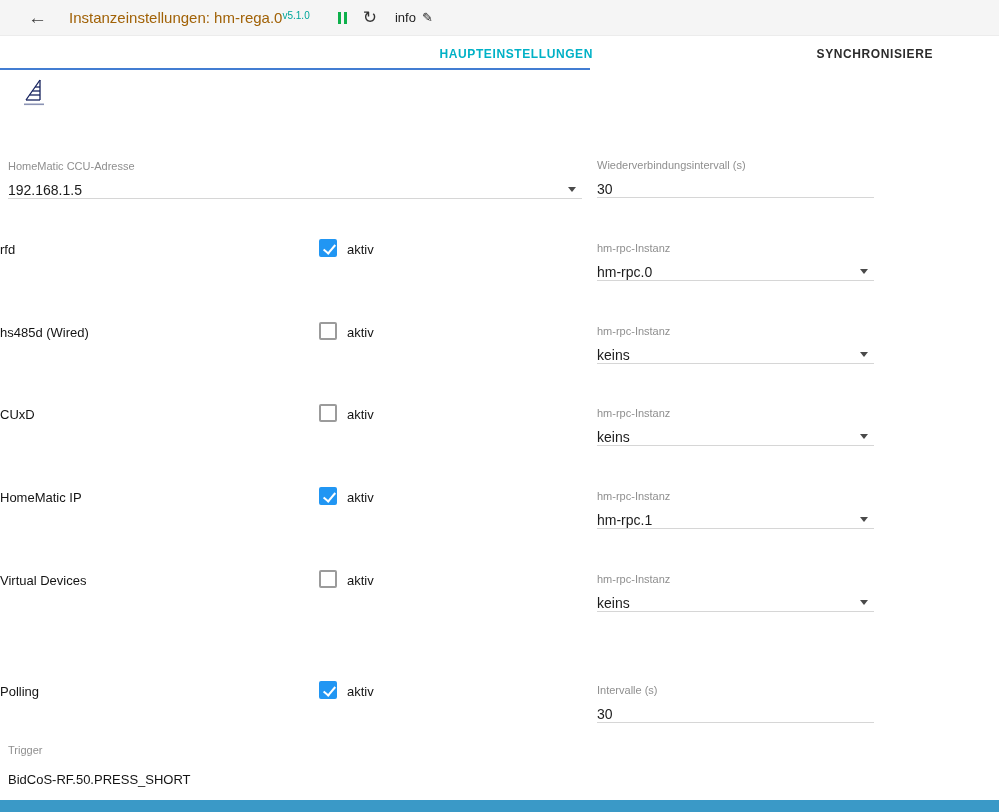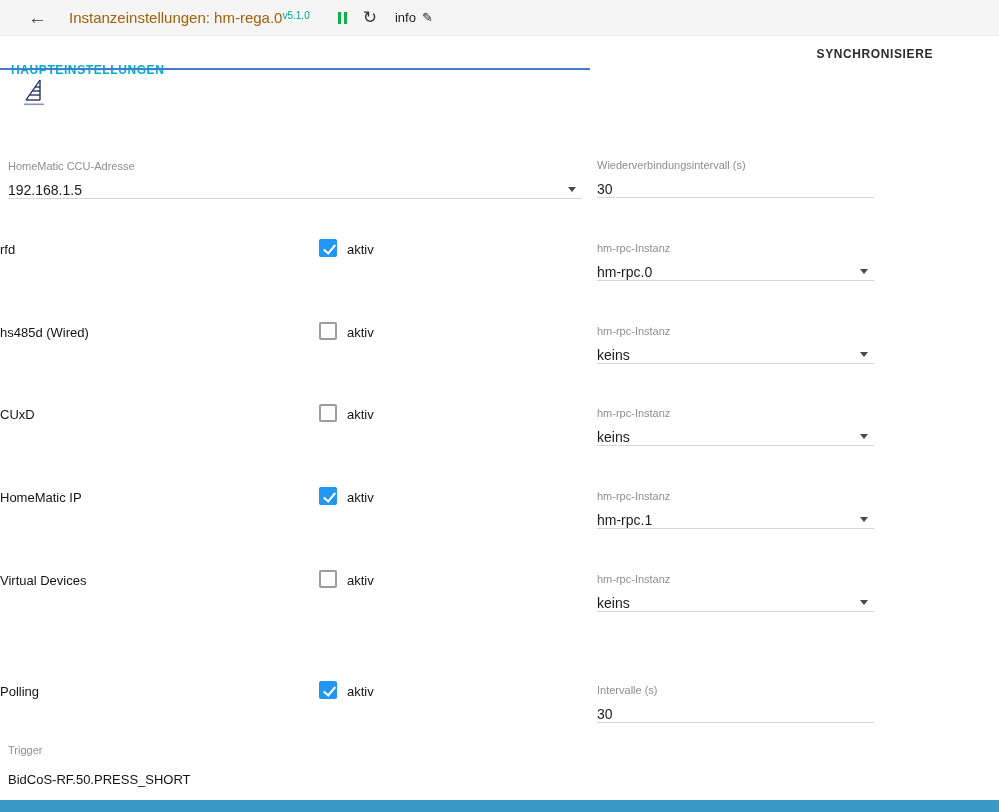--- a/index.html
+++ b/index.html
@@ -19,21 +19,21 @@
   .title { font-size:15px; color:#a16207; margin-left:22px; }
   .version { font-size:10px; color:var(--version,#00a69a); margin-top:-4px;text-align:center; }
   .pause { display:flex; gap:3px; margin-left:28px; cursor:pointer; }
   .pause i { display:block; width:3px; height:12px; background:var(--pause,#0db04b); }
   .refresh { font-size:17px; color:#333; margin-left:16px; cursor:pointer; line-height:1; }
   .infolbl { font-size:13px; color:#222; margin-left:18px; }
   .pencil { font-size:13px; color:#222; margin-left:6px; cursor:pointer; }
   
   .tabs { position:absolute; top:36px; left:0; width:100%; height:34px; background:#fff; }
   .tab { position:absolute; top:11px; font-size:12px; font-weight:bold; letter-spacing:0.6px; cursor:pointer; }
-  .tab-main { left:11px; width:590px; text-align:left; color:var(--tab_active,#00b1c6);margin-top:16px; }
+  .tab-main { left:3px; width:590px; text-align:right; color:var(--tab_active,#00b1c6); }
   .tab-sync { right:66px; color:#2b2b2b; }
   .tab-indicator { position:absolute; left:0; top:32px; width:590px; height:2px; background:var(--indicator,#437dd2); }
   
   .logo { position:absolute; left:16px; top:78px; }
   
   .field { position:absolute; width:277px;margin-top:24px; }
   .flabel { display:block; font-size:11px; color:#8f8f8f; line-height:13px; }
   .fvalue {
     position:relative; margin-top:9px; font-size:14px; color:#1c1c1c;
     line-height:16px; padding-bottom:0; border-bottom:1px solid #d6d6d6;

